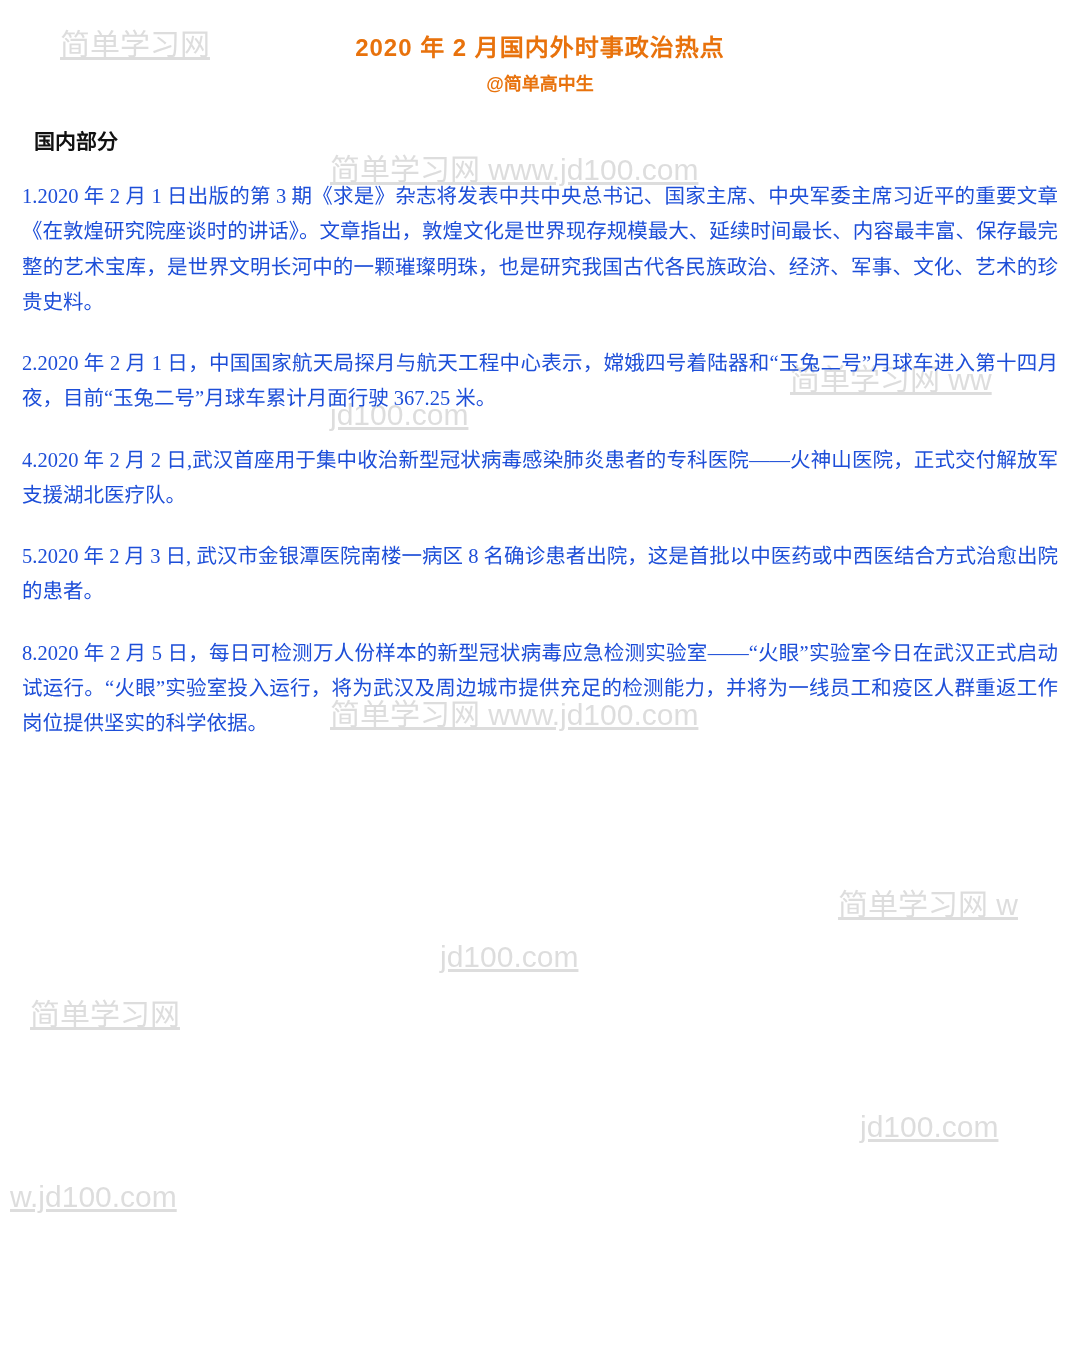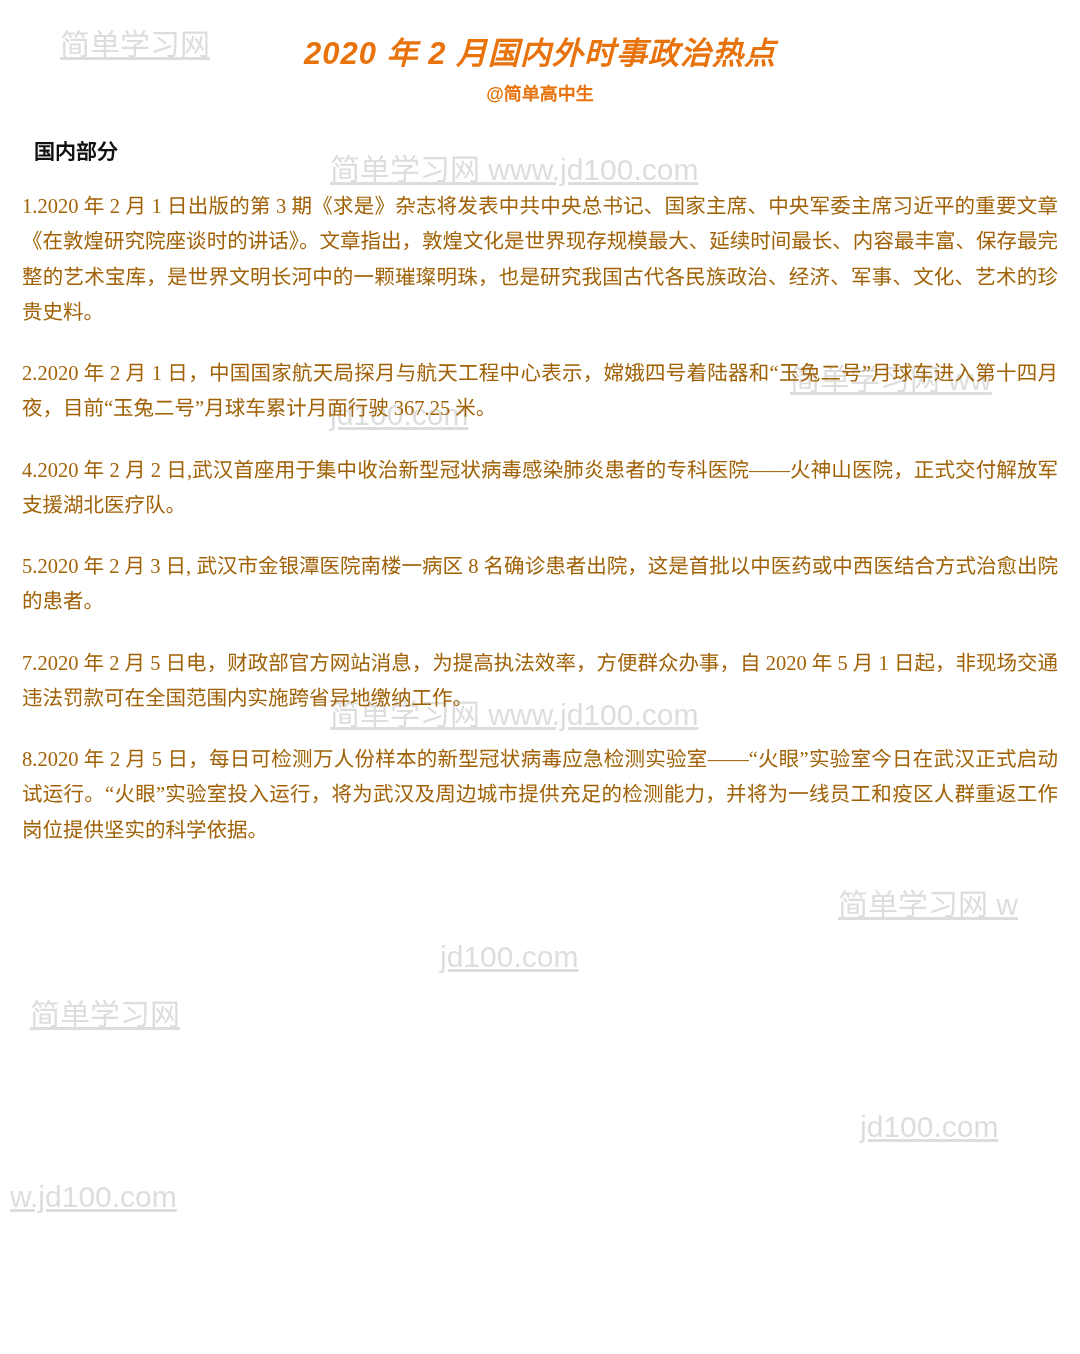--- a/index.html
+++ b/index.html
@@ -38,26 +38,25 @@
   .doc {
     position: relative;
     z-index: 1;
     padding: 18px 22px 0 22px;
     box-sizing: border-box;
   }
 
   .title {
     text-align: center;
     color: #e8720c;
-    font-size: 31px;
+    font-size: 24px;
     font-weight: bold;
     letter-spacing: 1px;
     margin: 10px 0 6px 0;
     font-family: "Liberation Sans", sans-serif;
-    font-style: italic;
   }
   .subtitle {
     text-align: center;
     color: #e8720c;
     font-size: 18px;
     font-weight: bold;
     margin: 0 0 30px 0;
     font-family: "Liberation Sans", sans-serif;
   }
 
@@ -68,21 +67,21 @@
     font-family: "Liberation Sans", sans-serif;
     color: #111;
   }
 
   .para {
     font-size: 20.5px;
     line-height: 1.72;
     margin: 0 0 26px 0;
     text-align: justify;
     text-justify: inter-ideograph;
-    color: #a16207;
+    color: #1d4ed8;
   }
 </style>
 </head>
 <body>
 
 <div class="watermarks">
     <div class="wm" style="left: 330px; top: 145px; font-size: 30px; color: rgb(216, 216, 216);">简单学习网 www.jd100.com</div>
     <div class="wm" style="left: 790px; top: 355px; font-size: 30px; color: rgb(216, 216, 216);">简单学习网 ww</div>
     <div class="wm" style="left: 330px; top: 398px; font-size: 30px; color: rgb(216, 216, 216);">jd100.com</div>
     <div class="wm" style="left: 330px; top: 690px; font-size: 30px; color: rgb(216, 216, 216);">简单学习网 www.jd100.com</div>
@@ -96,15 +95,14 @@
 
 <div class="doc">
   <h1 class="title">2020 年 2 月国内外时事政治热点</h1>
   <div class="subtitle">@简单高中生</div>
   <h2 class="section-heading">国内部分</h2>
 
   <p class="para">1.2020 年 2 月 1 日出版的第 3 期《求是》杂志将发表中共中央总书记、国家主席、中央军委主席习近平的重要文章《在敦煌研究院座谈时的讲话》。文章指出，敦煌文化是世界现存规模最大、延续时间最长、内容最丰富、保存最完整的艺术宝库，是世界文明长河中的一颗璀璨明珠，也是研究我国古代各民族政治、经济、军事、文化、艺术的珍贵史料。</p>
   <p class="para">2.2020 年 2 月 1 日，中国国家航天局探月与航天工程中心表示，嫦娥四号着陆器和“玉兔二号”月球车进入第十四月夜，目前“玉兔二号”月球车累计月面行驶 367.25 米。</p>
   <p class="para">4.2020 年 2 月 2 日,武汉首座用于集中收治新型冠状病毒感染肺炎患者的专科医院——火神山医院，正式交付解放军支援湖北医疗队。</p>
   <p class="para">5.2020 年 2 月 3 日, 武汉市金银潭医院南楼一病区 8 名确诊患者出院，这是首批以中医药或中西医结合方式治愈出院的患者。</p>
-  <p class="para">7.2020 年 2 月 5 日电，财政部官方网站消息，为提高执法效率，方便群众办事，自 2020 年 5 月 1 日起，非现场交通违法罚款可在全国范围内实施跨省异地缴纳工作。</p>
   <p class="para">8.2020 年 2 月 5 日，每日可检测万人份样本的新型冠状病毒应急检测实验室——“火眼”实验室今日在武汉正式启动试运行。“火眼”实验室投入运行，将为武汉及周边城市提供充足的检测能力，并将为一线员工和疫区人群重返工作岗位提供坚实的科学依据。</p>
 </div>
 
 </body></html>

